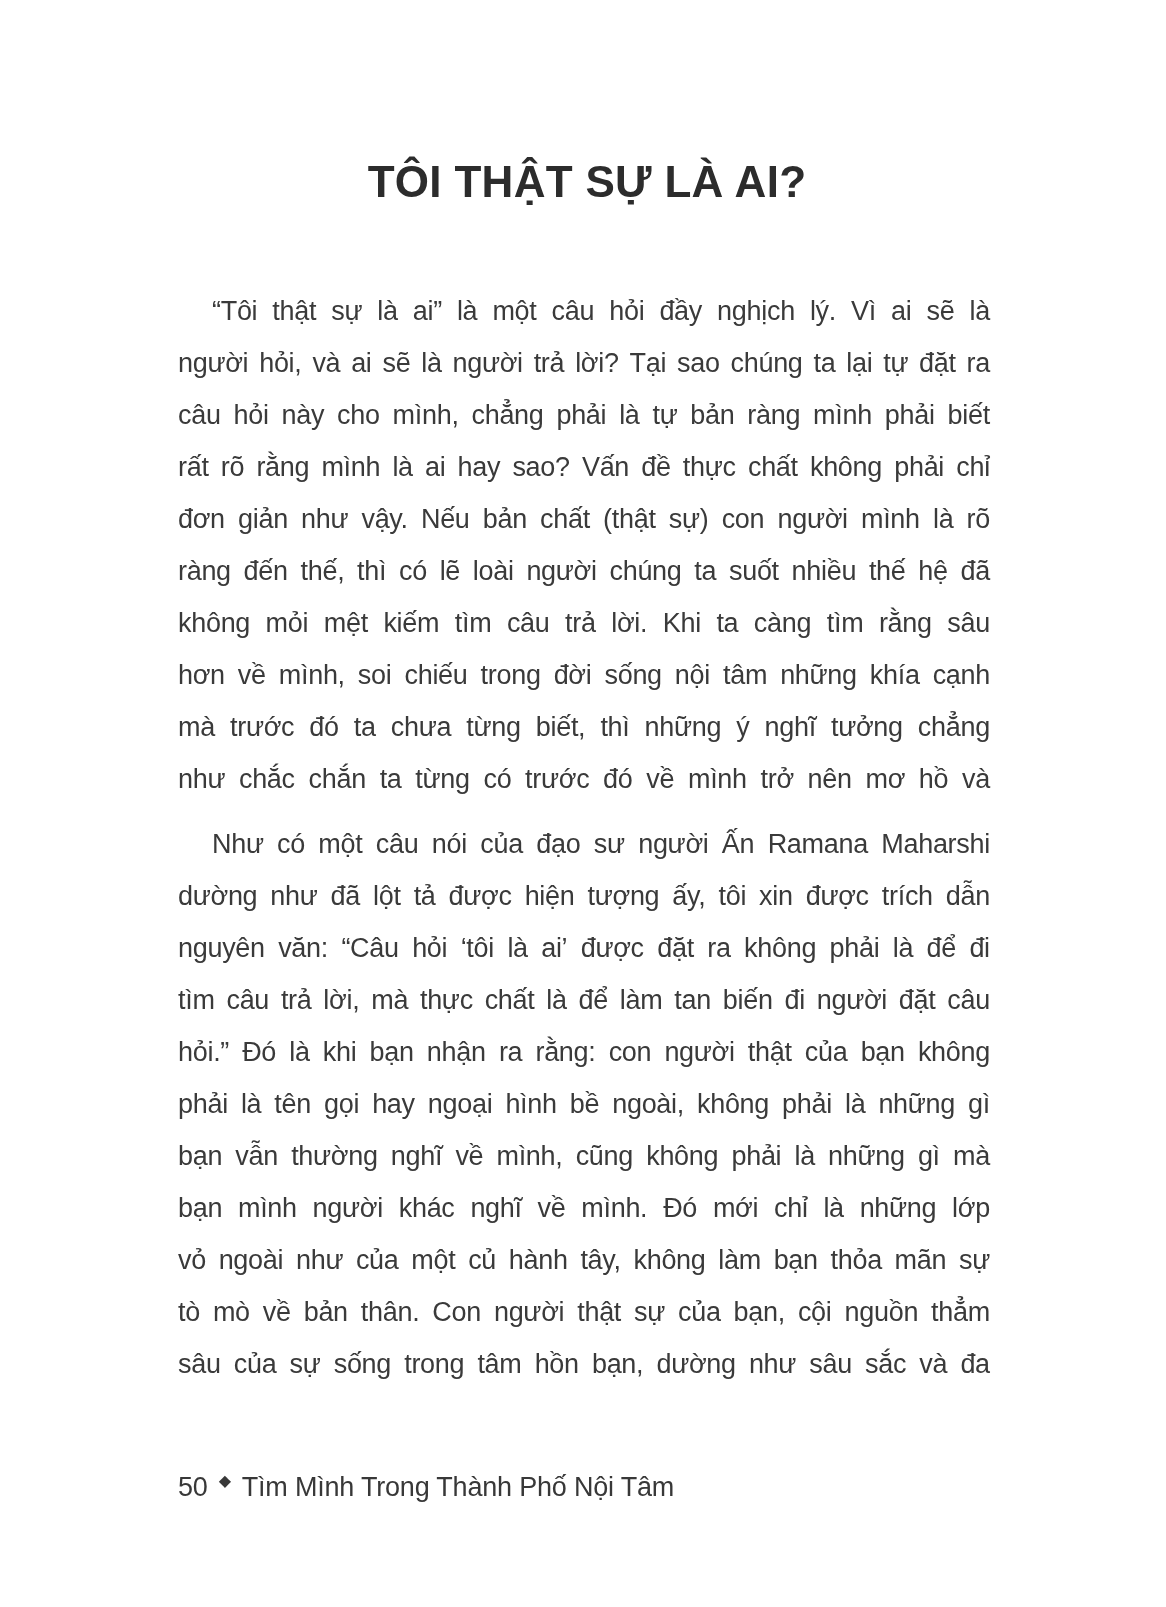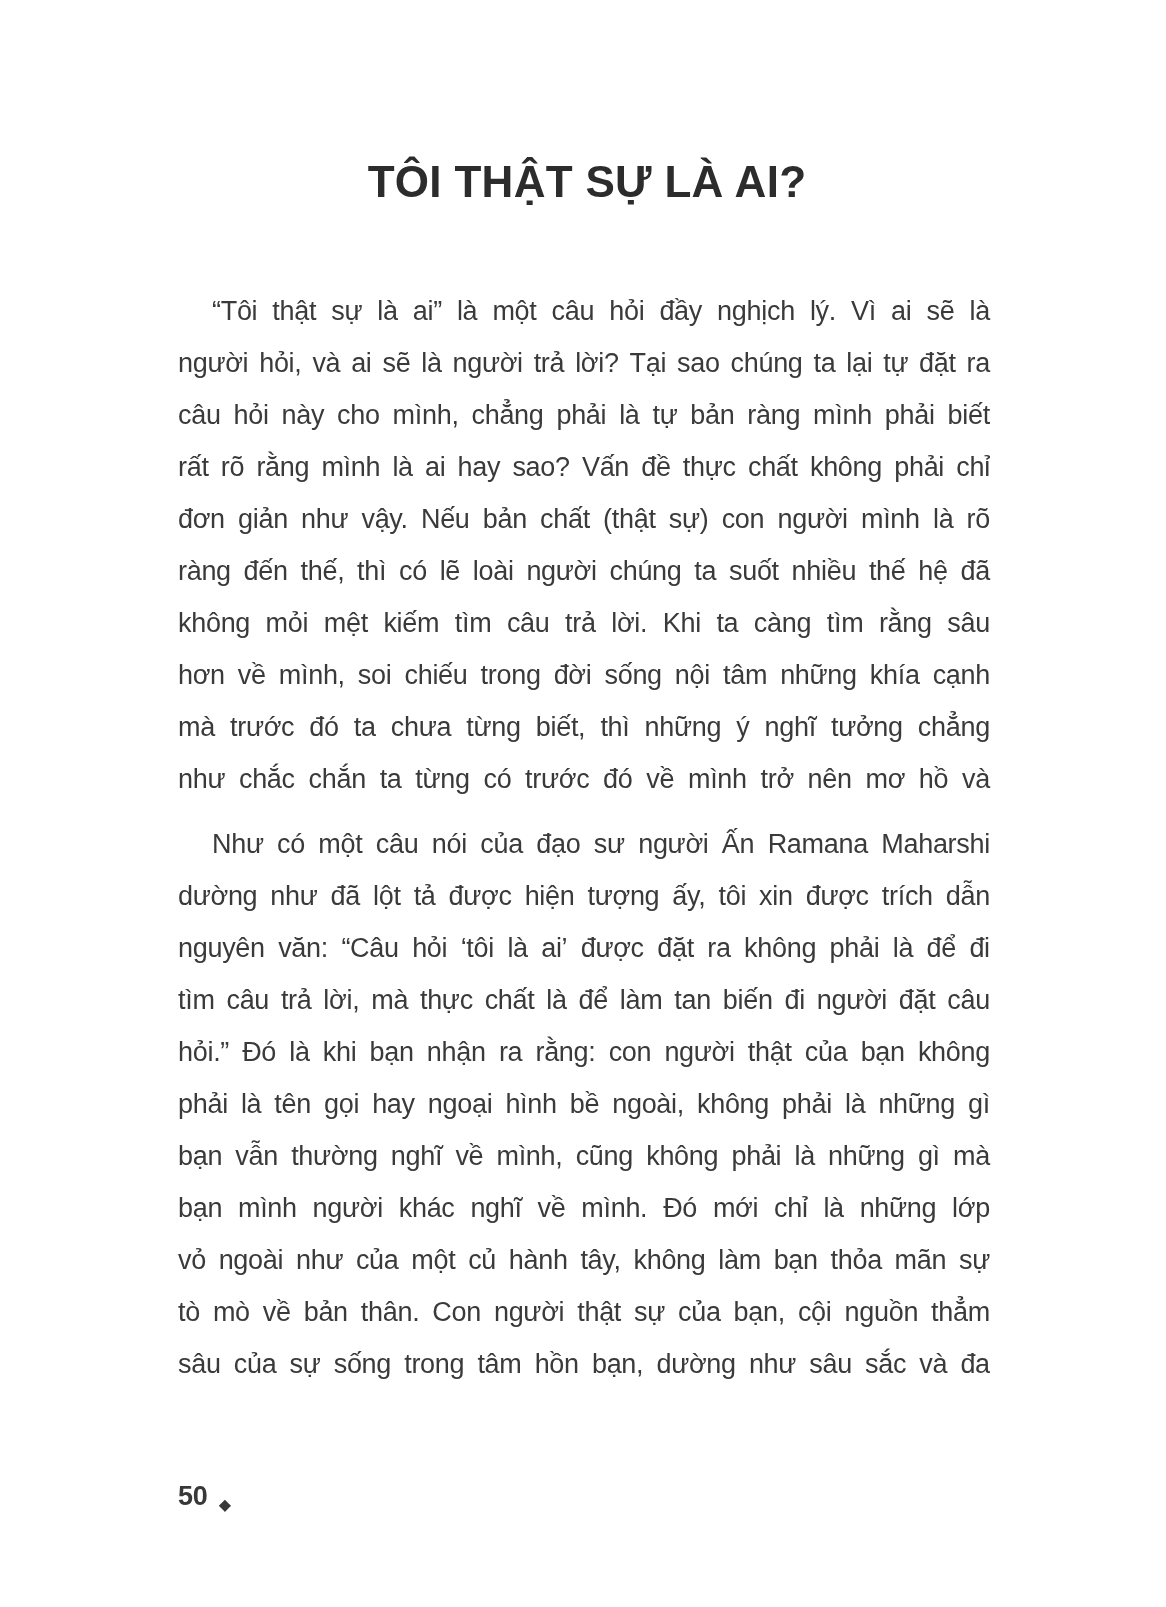--- a/index.html
+++ b/index.html
@@ -43,24 +43,24 @@
   }
   .line.indent { padding-left: 34px; }
   .line.no-justify { display: block; }
   .para-gap { margin-top: 13px; }
   .footer {
     position: absolute;
     left: 178px;
     top: 1472px;
     height: 40px;
     display: flex;
-    align-items: flex-end;
+    align-items: flex-start;
     gap: 11px;
     font-size: 27px;
-    font-weight: 700;
+    font-weight: 400;
     letter-spacing: -0.2px;
     color: #383838;
   }
   .diamond {
     font-size: 16px;
     line-height: 1;
     transform: translateY(1px);
   }
 </style>
 </head>
@@ -413,14 +413,15 @@
           <span>sắc</span>
           <span>và</span>
           <span>đa</span>
         </div>
       </div>
   </div>
 
   <div class="footer">
     <span>50</span>
     <span class="diamond">◆</span>
+    <span>Tìm Mình Trong Thành Phố Nội Tâm</span>
   </div>
 </div>
 
 </body></html>

